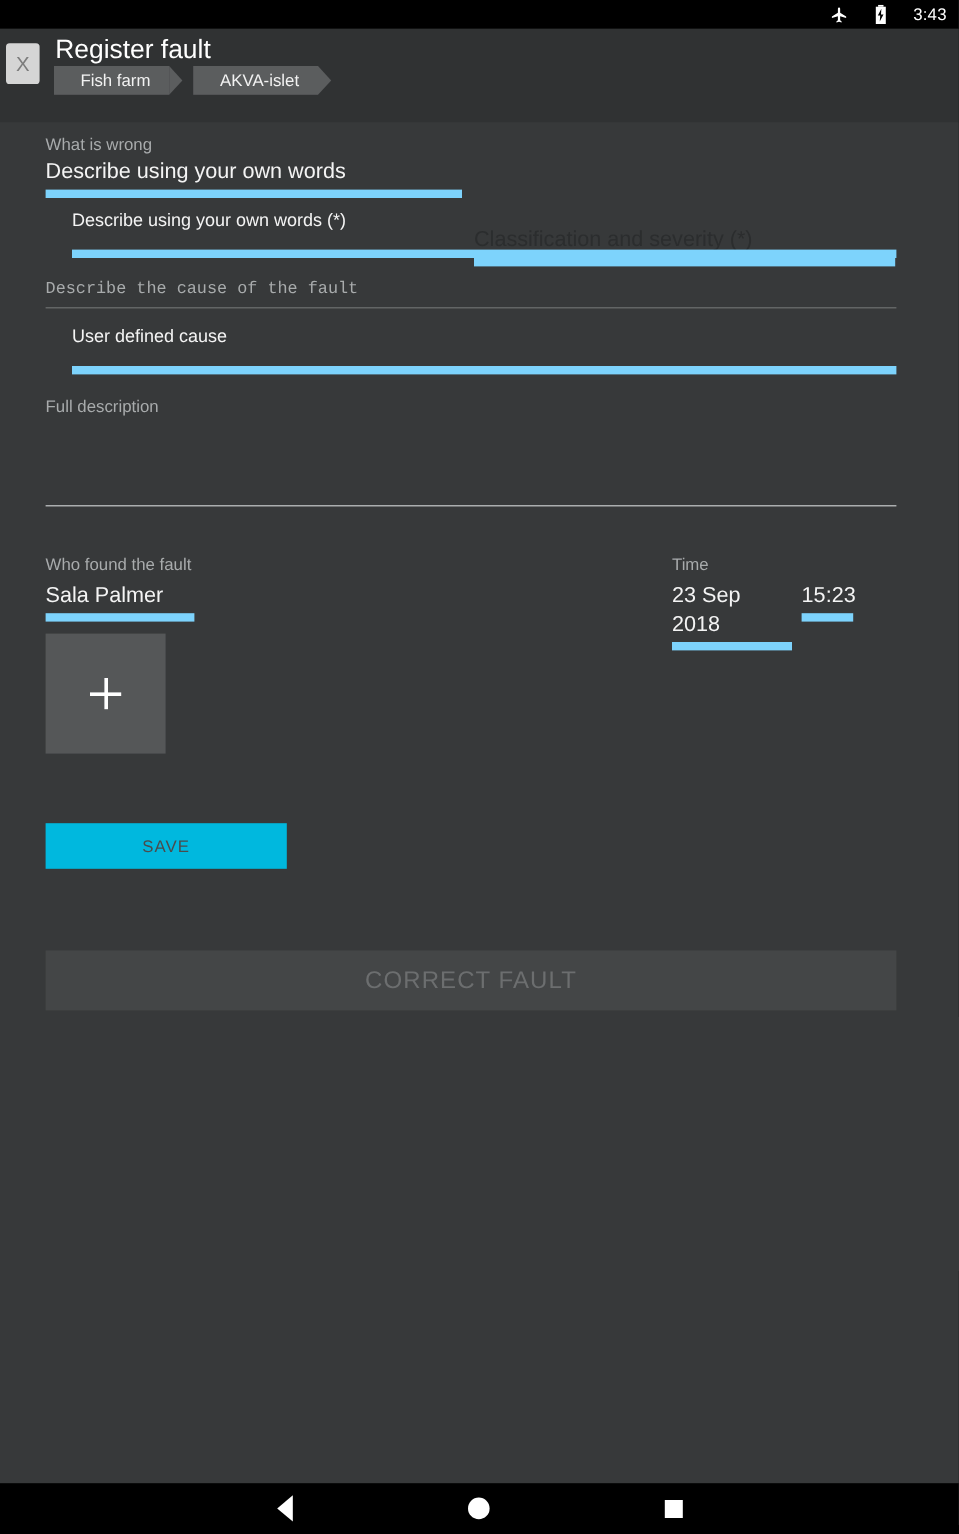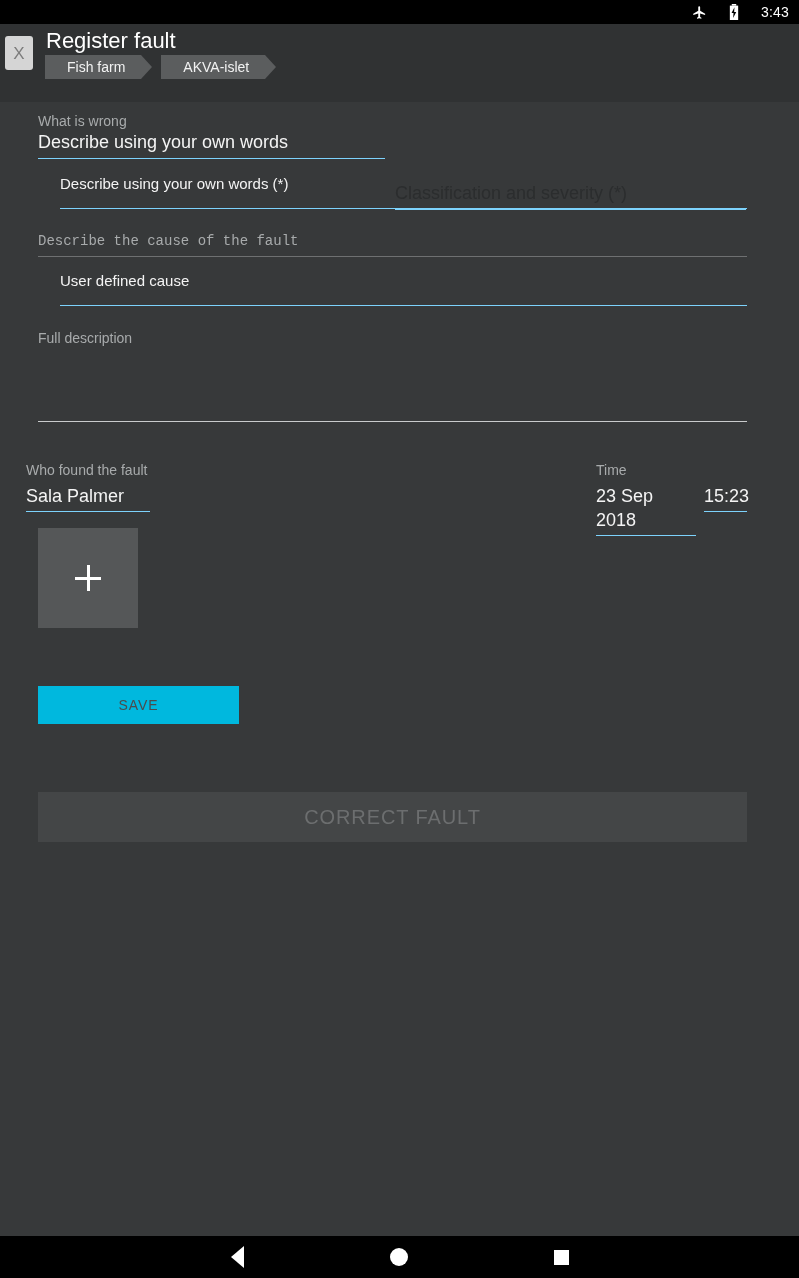--- a/index.html
+++ b/index.html
@@ -48,21 +48,21 @@
     border-bottom:12px solid transparent;
     border-left:11px solid #5b5d5e;
   }
 
   
   .body { position:absolute; top:102px; left:0; width:799px; height:1134px; background:#37393a; }
 
   .f-label { color:#a8abac; font-size:14px; line-height:17px; }
   .f-value { color:#f4f4f4; font-size:18px; line-height:24px; }
   .f-value.dim { color:#2b2d2e; }
-  .underline { border-bottom:1px solid #7dd3fc; }
+  .underline { border-bottom:7px solid #7dd3fc; }
   .underline-dim { border-bottom:1px solid #6e7071; }
 
   .row1 { position:absolute; top:10px; left:0; width:799px; height:50px; }
   .col-left  { position:absolute; left:38px; width:347px; }
   .col-right { position:absolute; left:395px; width:351px; }
   .fld { position:relative; }
   .fld .f-value { padding-bottom:4px; }
 
   .sub-field {
     position:absolute; left:60px; width:687px;
@@ -70,25 +70,25 @@
   .sub-field .sub-text { color:#f4f4f4; font-size:15px; line-height:20px; padding-bottom:14px; }
 
   .section-label-underlined { position:absolute; left:38px; width:709px;font-family:Liberation Mono, monospace; }
   .section-label-underlined .f-label { padding-bottom:6px; display:block; }
 
   .desc-area { position:absolute; left:38px; top:228px; width:709px; height:92px; }
   .desc-area .f-label { display:block; }
   .desc-line { position:absolute; left:0; bottom:0; width:709px; border-bottom:1px solid #c9cbcc; }
 
   
-  .who { position:absolute; left:26px; top:360px; width:124px; }
+  .who { position:absolute; left:38px; top:360px; width:124px; }
   .who .f-label { display:block; }
   .who .f-value { padding-top:5px; padding-bottom:3px; }
 
-  .timewrap { position:absolute; left:596px; top:360px; width:151px; }
+  .timewrap { position:absolute; left:560px; top:360px; width:151px; }
   .timewrap .f-label { display:block; }
   .time-fields { display:flex; gap:8px; padding-top:5px; }
   .time-date { width:100px; }
   .time-clock { width:43px; }
   .time-date .f-value, .time-clock .f-value { padding-bottom:3px; }
 
   
   .photo-add {
     position:absolute; left:38px; top:426px; width:100px; height:100px;
     background:#555758; display:flex; align-items:center; justify-content:center;

